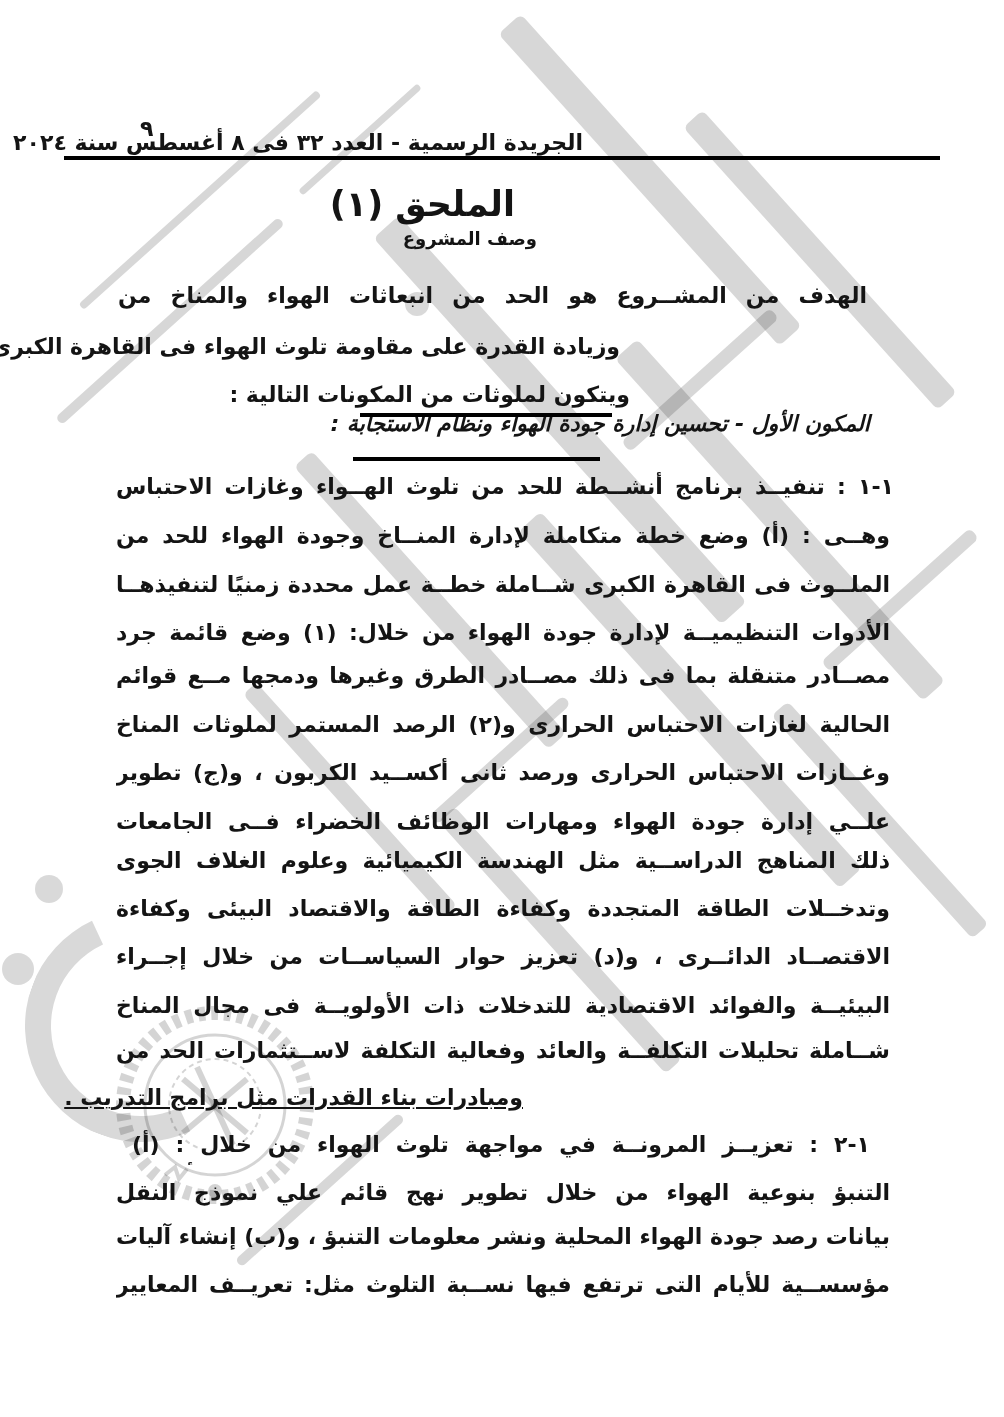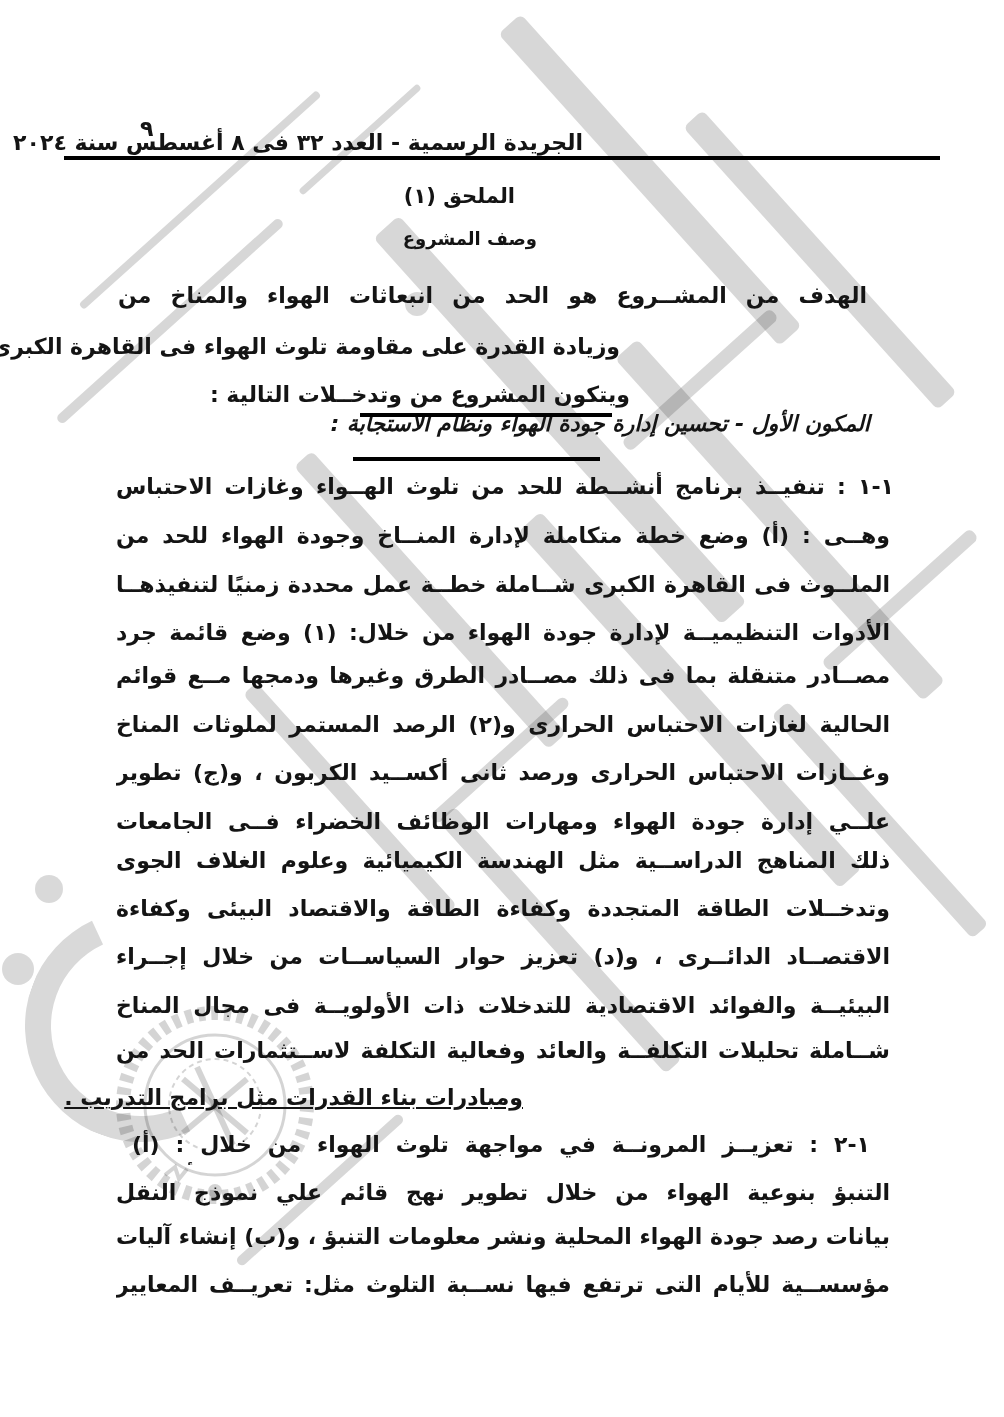--- a/index.html
+++ b/index.html
@@ -70,27 +70,27 @@
       <circle cx="110" cy="196" r="7" fill="rgba(0,0,0,0.17)"></circle>
     </svg>
   </div>
 
   <div id="txt">
 
     <div class="hline" style="left:140px;top:114px;">٩</div>
     <div class="hline" style="right:421px;top:128px;">الجريدة الرسمية - العدد ٣٢ فى ٨ أغسطس سنة ٢٠٢٤</div>
     <div class="rule" style="left:64px;top:156px;width:876px;height:4px;"></div>
 
-    <div class="title" style="right:489px;top:184px;font-size:21px;">الملحق (١)</div>
+    <div class="title" style="right:489px;top:184px;font-size:35px;">الملحق (١)</div>
     <div class="title" style="right:467px;top:228px;font-size:18px;">وصف المشروع</div>
 
     <div id="body-lines">
         <div class="bline j" style="top: 280px; right: 137px; left: 118px;">الهدف من المشــروع هو الحد من انبعاثات الهواء والمناخ من القطاعات الحيوية</div>
         <div class="bline" style="top: 331px; right: 384px;">وزيادة القدرة على مقاومة تلوث الهواء فى القاهرة الكبرى .</div>
-        <div class="bline" style="top: 379px; right: 374px;">ويتكون المشروع من وتدخــلات التالية :</div>
+        <div class="bline" style="top: 379px; right: 374px;">ويتكون لملوثات من المكونات التالية :</div>
         <div class="bline" style="top: 408px; right: 134px; font-style: italic;">المكون الأول - تحسين إدارة جودة الهواء ونظام الاستجابة :</div>
         <div class="bline j" style="top: 471px; right: 110px; left: 116px;">١-١ : تنفيــذ برنامج أنشــطة للحد من تلوث الهــواء وغازات الاحتباس الحرارى</div>
         <div class="bline j" style="top: 520px; right: 114px; left: 116px;">وهــى : (أ) وضع خطة متكاملة لإدارة المنــاخ وجودة الهواء للحد من انبعاثات الهواء</div>
         <div class="bline j" style="top: 569px; right: 114px; left: 116px;">الملــوث فى القاهرة الكبرى شــاملة خطــة عمل محددة زمنيًا لتنفيذهــا ، و(ب) تعزيز</div>
         <div class="bline j" style="top: 617px; right: 114px; left: 116px;">الأدوات التنظيميــة لإدارة جودة الهواء من خلال: (١) وضع قائمة جرد للانبعاثات من</div>
         <div class="bline j" style="top: 660px; right: 114px; left: 116px;">مصــادر متنقلة بما فى ذلك مصــادر الطرق وغيرها ودمجها مــع قوائم الجرد الوطنية</div>
         <div class="bline j" style="top: 709px; right: 114px; left: 116px;">الحالية لغازات الاحتباس الحرارى و(٢) الرصد المستمر لملوثات المناخ قصيرة المدى</div>
         <div class="bline j" style="top: 757px; right: 114px; left: 116px;">وغــازات الاحتباس الحرارى ورصد ثانى أكســيد الكربون ، و(ج) تطوير برامج تدريب</div>
         <div class="bline j" style="top: 806px; right: 114px; left: 116px;">علــي إدارة جودة الهواء ومهارات الوظائف الخضراء فــى الجامعات والوزارات بما فى</div>
         <div class="bline j" style="top: 845px; right: 114px; left: 116px;">ذلك المناهج الدراســية مثل الهندسة الكيميائية وعلوم الغلاف الجوى والصحة البيئية</div>

